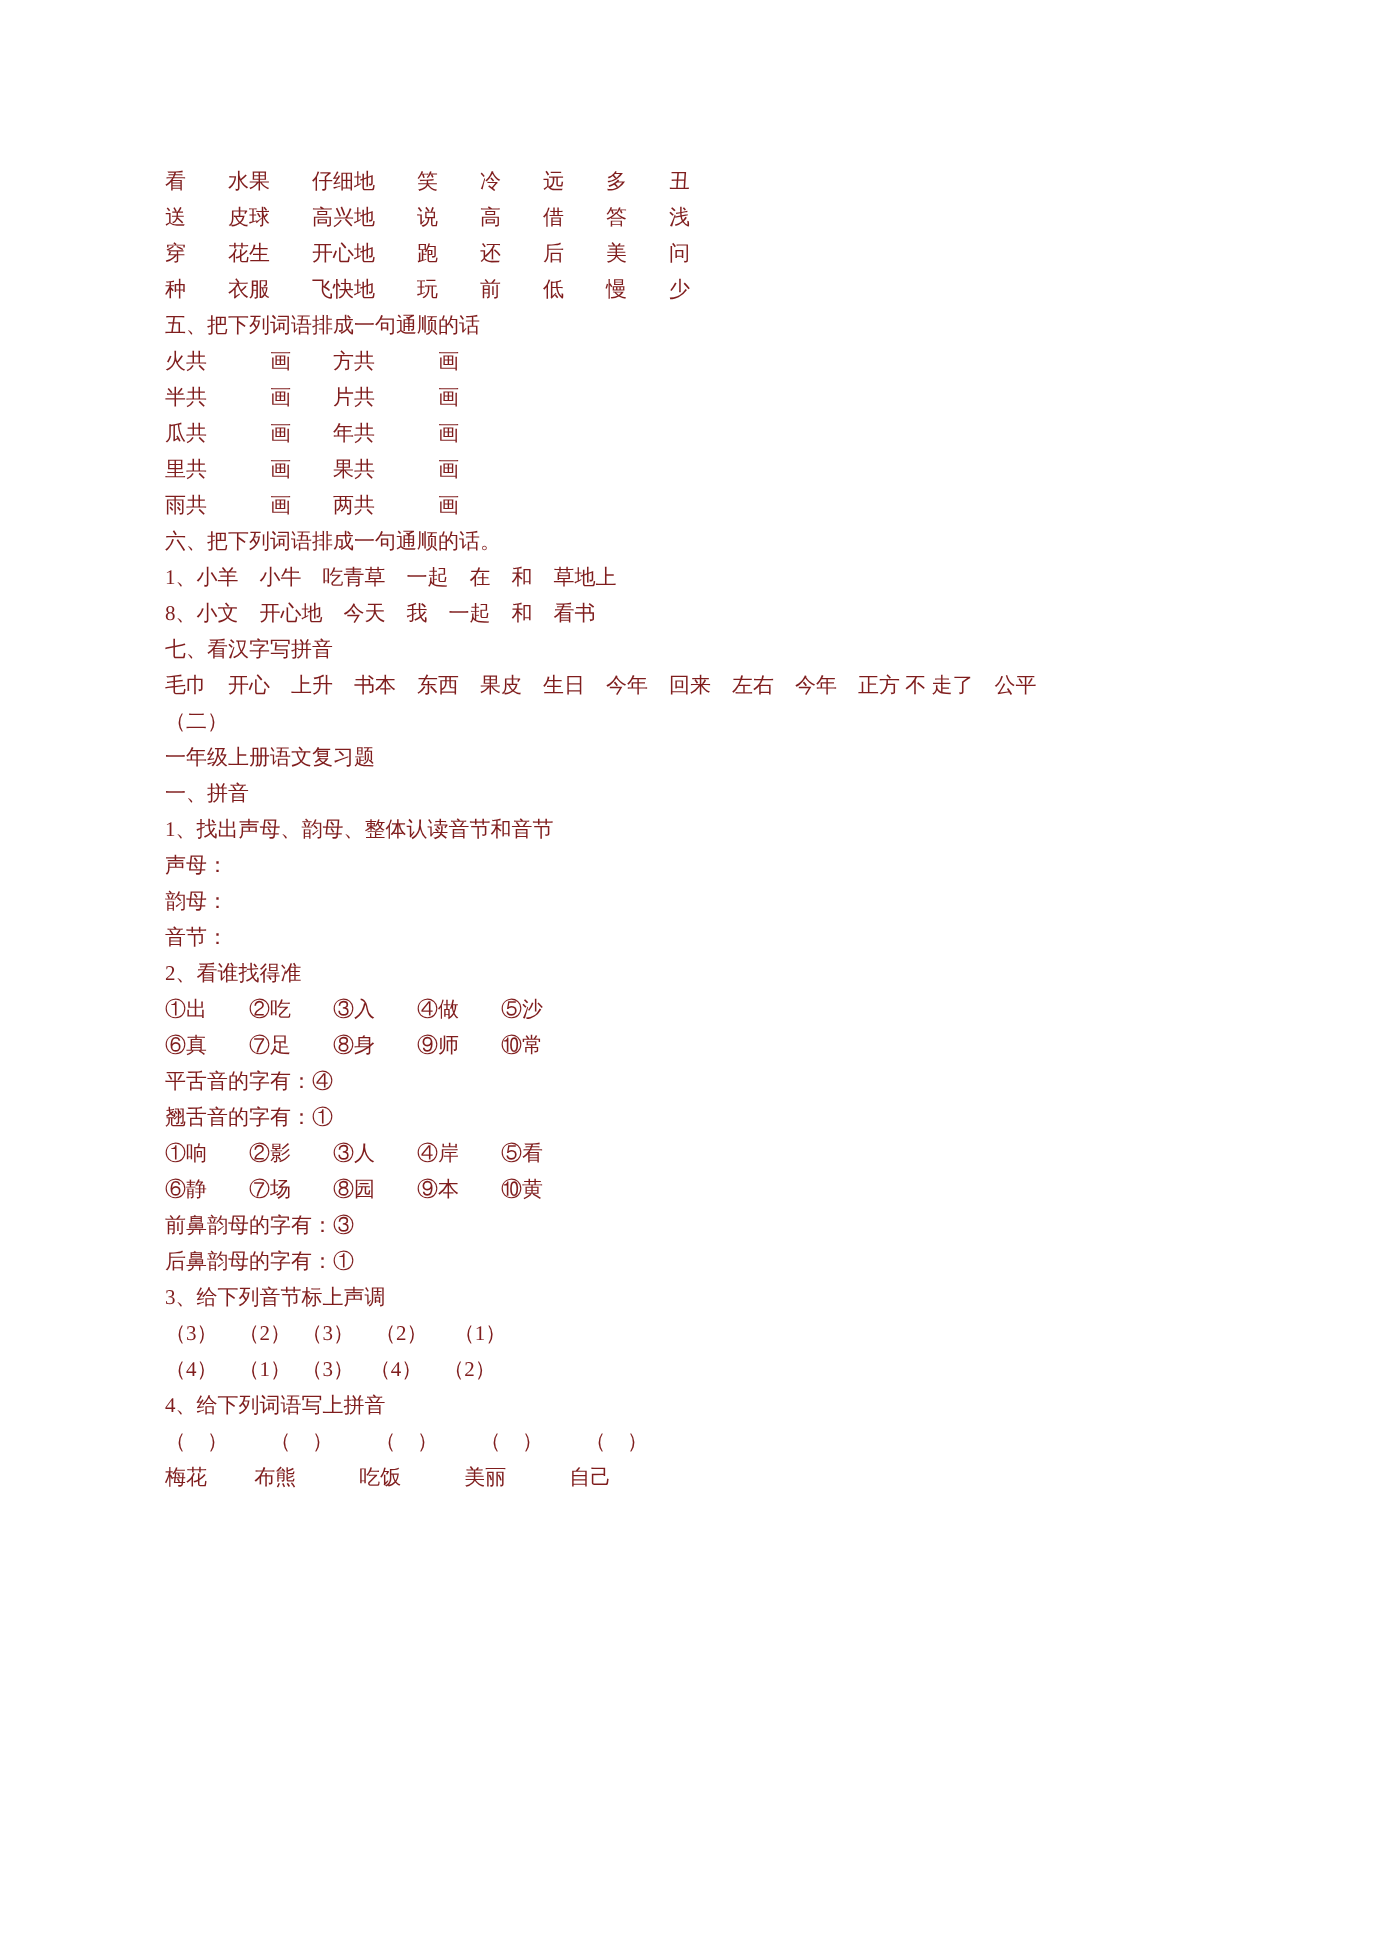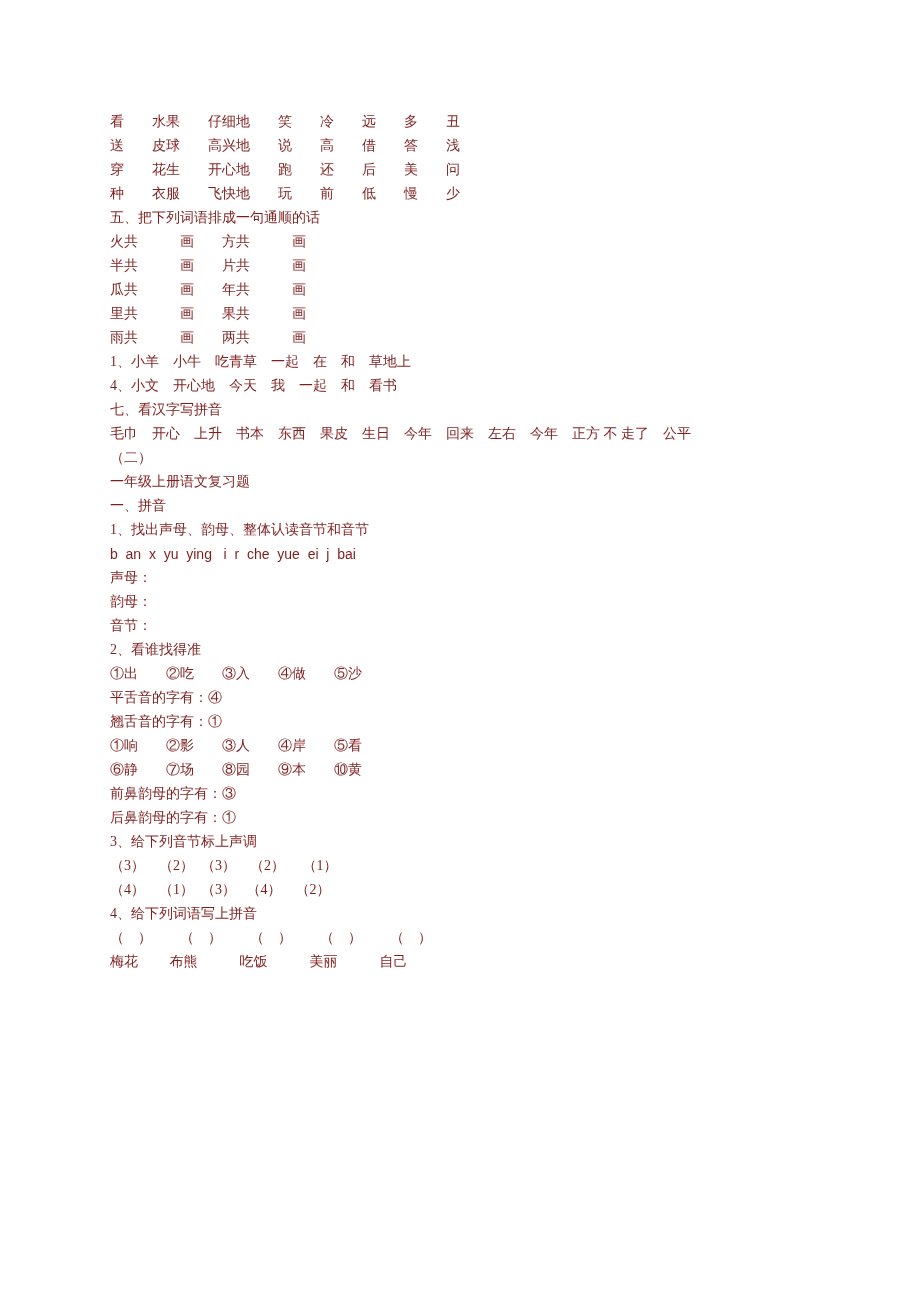--- a/index.html
+++ b/index.html
@@ -30,35 +30,36 @@
   <span class="line">看　　水果　　仔细地　　笑　　冷　　远　　多　　丑</span>
   <span class="line">送　　皮球　　高兴地　　说　　高　　借　　答　　浅</span>
   <span class="line">穿　　花生　　开心地　　跑　　还　　后　　美　　问</span>
   <span class="line">种　　衣服　　飞快地　　玩　　前　　低　　慢　　少</span>
   <span class="line">五、把下列词语排成一句通顺的话</span>
   <span class="line">火共　　　画　　方共　　　画</span>
   <span class="line">半共　　　画　　片共　　　画</span>
   <span class="line">瓜共　　　画　　年共　　　画</span>
   <span class="line">里共　　　画　　果共　　　画</span>
   <span class="line">雨共　　　画　　两共　　　画</span>
+  <span class="line">六、把下列词语排成一句通顺的话。</span>
   <span class="line">1、小羊　小牛　吃青草　一起　在　和　草地上</span>
-  <span class="line">4、小文　开心地　今天　我　一起　和　看书</span>
+  <span class="line">8、小文　开心地　今天　我　一起　和　看书</span>
   <span class="line">七、看汉字写拼音</span>
   <span class="line">毛巾　开心　上升　书本　东西　果皮　生日　今年　回来　左右　今年　正方 不 走了　公平</span>
   <span class="line"></span>
   <span class="line">（二）</span>
   <span class="line">一年级上册语文复习题</span>
   <span class="line">一、拼音</span>
   <span class="line">1、找出声母、韵母、整体认读音节和音节</span>
-  <span class="line ff">b  an  x  yu  ying   i  r  che  yue  ei  j  bai</span>
   <span class="line">声母：</span>
   <span class="line">韵母：</span>
   <span class="line">音节：</span>
   <span class="line">2、看谁找得准</span>
   <span class="line">①出　　②吃　　③入　　④做　　⑤沙</span>
+  <span class="line">⑥真　　⑦足　　⑧身　　⑨师　　⑩常</span>
   <span class="line">平舌音的字有：④</span>
   <span class="line">翘舌音的字有：①</span>
   <span class="line">①响　　②影　　③人　　④岸　　⑤看</span>
   <span class="line">⑥静　　⑦场　　⑧园　　⑨本　　⑩黄</span>
   <span class="line">前鼻韵母的字有：③</span>
   <span class="line">后鼻韵母的字有：①</span>
   <span class="line">3、给下列音节标上声调</span>
   <span class="line">（3）    （2）  （3）    （2）     （1）</span>
   <span class="line">（4）    （1）  （3）   （4）    （2）</span>
   <span class="line">4、给下列词语写上拼音</span>

